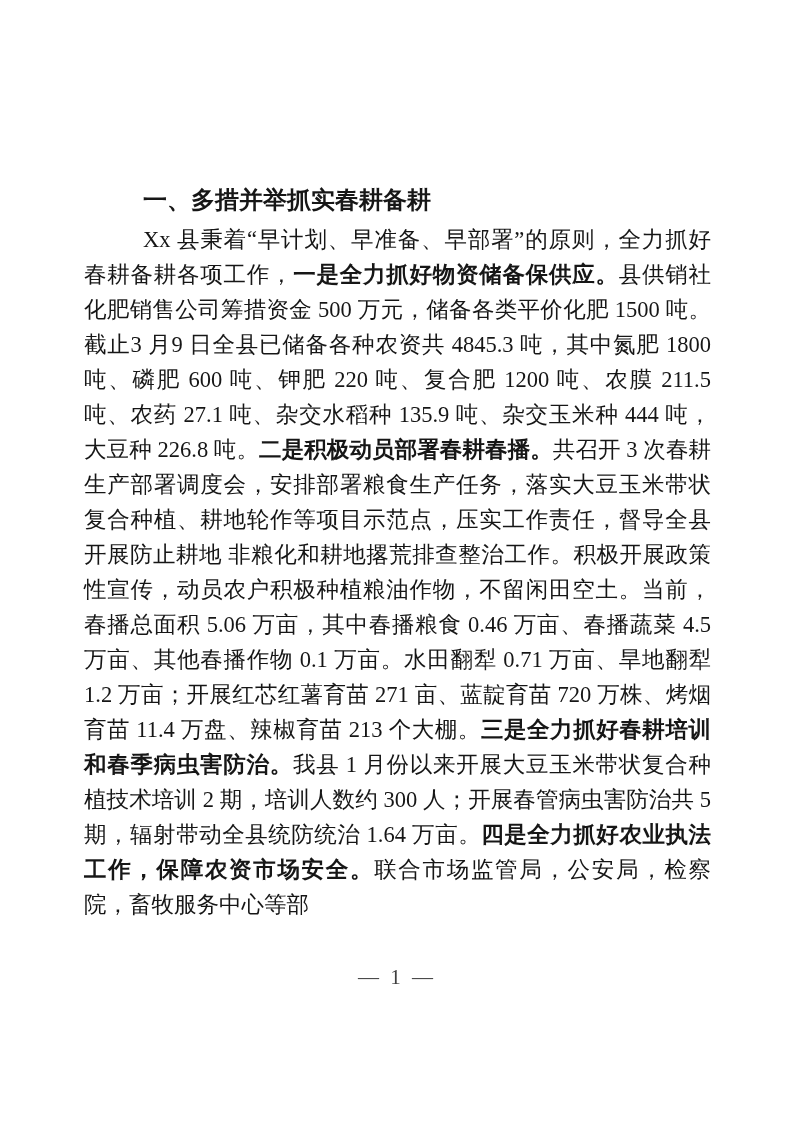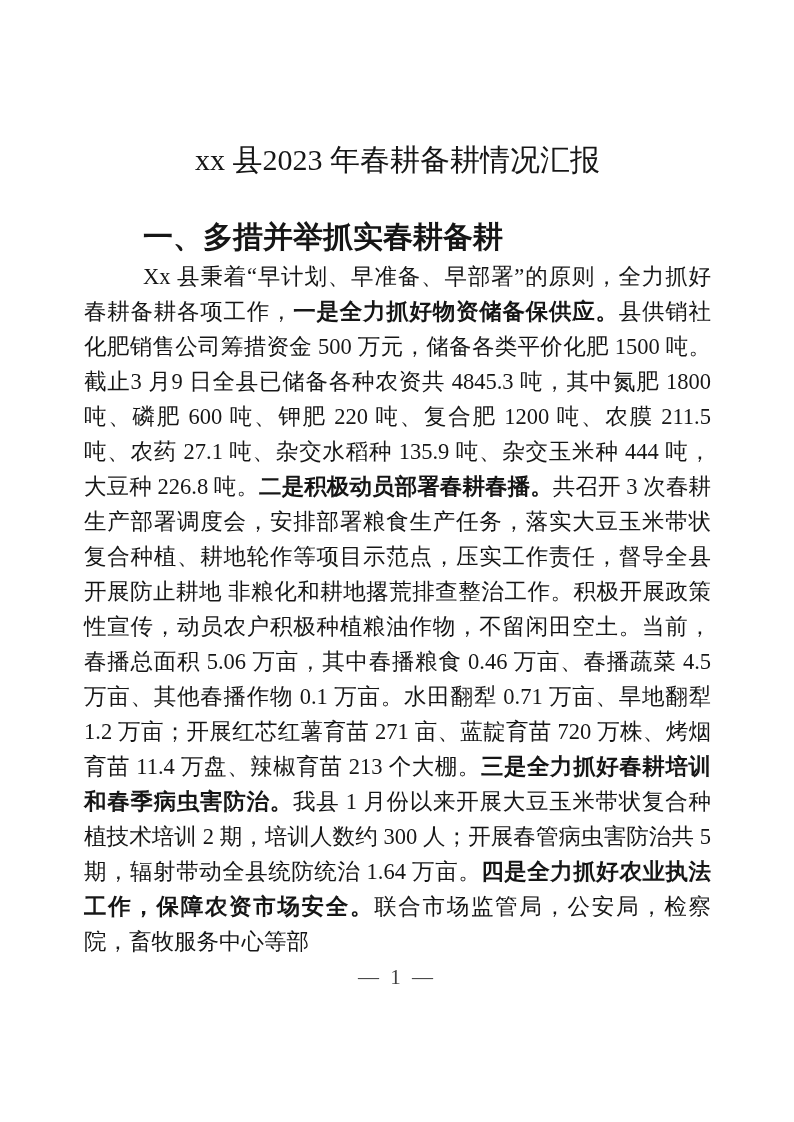--- a/index.html
+++ b/index.html
@@ -20,21 +20,21 @@
   .doc-title {
     margin: 0;
     font-size: 30px;
     line-height: 37px;
     font-weight: 400;
     text-align: center;
     white-space: nowrap;
   }
   .section-heading {
     margin: 45px 0 0 0;
-    font-size: 30px;
+    font-size: 24px;
     line-height: 28px;
     font-weight: 700;
     font-family: "Liberation Sans", "DejaVu Sans", sans-serif;
     text-indent: 59px;
   }
   .body-paragraph {
     margin: 8px 0 8px 0;
     font-size: 22.5px;
     line-height: 35px;
     text-align: justify;
@@ -54,21 +54,20 @@
     line-height: 26px;
     color: #3f3f3f;
     letter-spacing: 3px;
   }
 </style>
 </head>
 <body>
 
 <div class="page">
 
-  <h1 class="doc-title">xx 县2023 年春耕备耕情况汇报</h1>
 
   <h2 class="section-heading">一、多措并举抓实春耕备耕</h2>
 
   <p class="body-paragraph"><span>Xx 县秉着“早计划、早准备、早部署”的原则，全力抓好春耕备耕各项工作，</span><span class="run-bold">一是全力抓好物资储备保供应。</span><span>县供销社化肥销售公司筹措资金 500 万元，储备各类平价化肥 1500 吨。截止3 月9 日全县已储备各种农资共 4845.3 吨，其中氮肥 1800 吨、磷肥 600 吨、钾肥 220 吨、复合肥 1200 吨、农膜 211.5 吨、农药 27.1 吨、杂交水稻种 135.9 吨、杂交玉米种 444 吨，大豆种 226.8 吨。</span><span class="run-bold">二是积极动员部署春耕春播。</span><span>共召开 3 次春耕生产部署调度会，安排部署粮食生产任务，落实大豆玉米带状复合种植、耕地轮作等项目示范点，压实工作责任，督导全县开展防止耕地 非粮化和耕地撂荒排查整治工作。积极开展政策性宣传，动员农户积极种植粮油作物，不留闲田空土。当前，春播总面积 5.06 万亩，其中春播粮食 0.46 万亩、春播蔬菜 4.5 万亩、其他春播作物 0.1 万亩。水田翻犁 0.71 万亩、旱地翻犁 1.2 万亩；开展红芯红薯育苗 271 亩、蓝靛育苗 720 万株、烤烟育苗 11.4 万盘、辣椒育苗 213 个大棚。</span><span class="run-bold">三是全力抓好春耕培训和春季病虫害防治。</span><span>我县 1 月份以来开展大豆玉米带状复合种植技术培训 2 期，培训人数约 300 人；开展春管病虫害防治共 5 期，辐射带动全县统防统治 1.64 万亩。</span><span class="run-bold">四是全力抓好农业执法工作，保障农资市场安全。</span><span>联合市场监管局，公安局，检察院，畜牧服务中心等部</span></p>
 
   <div class="page-footer">
     <span>— 1 —</span>
   </div>
 
 </div>

